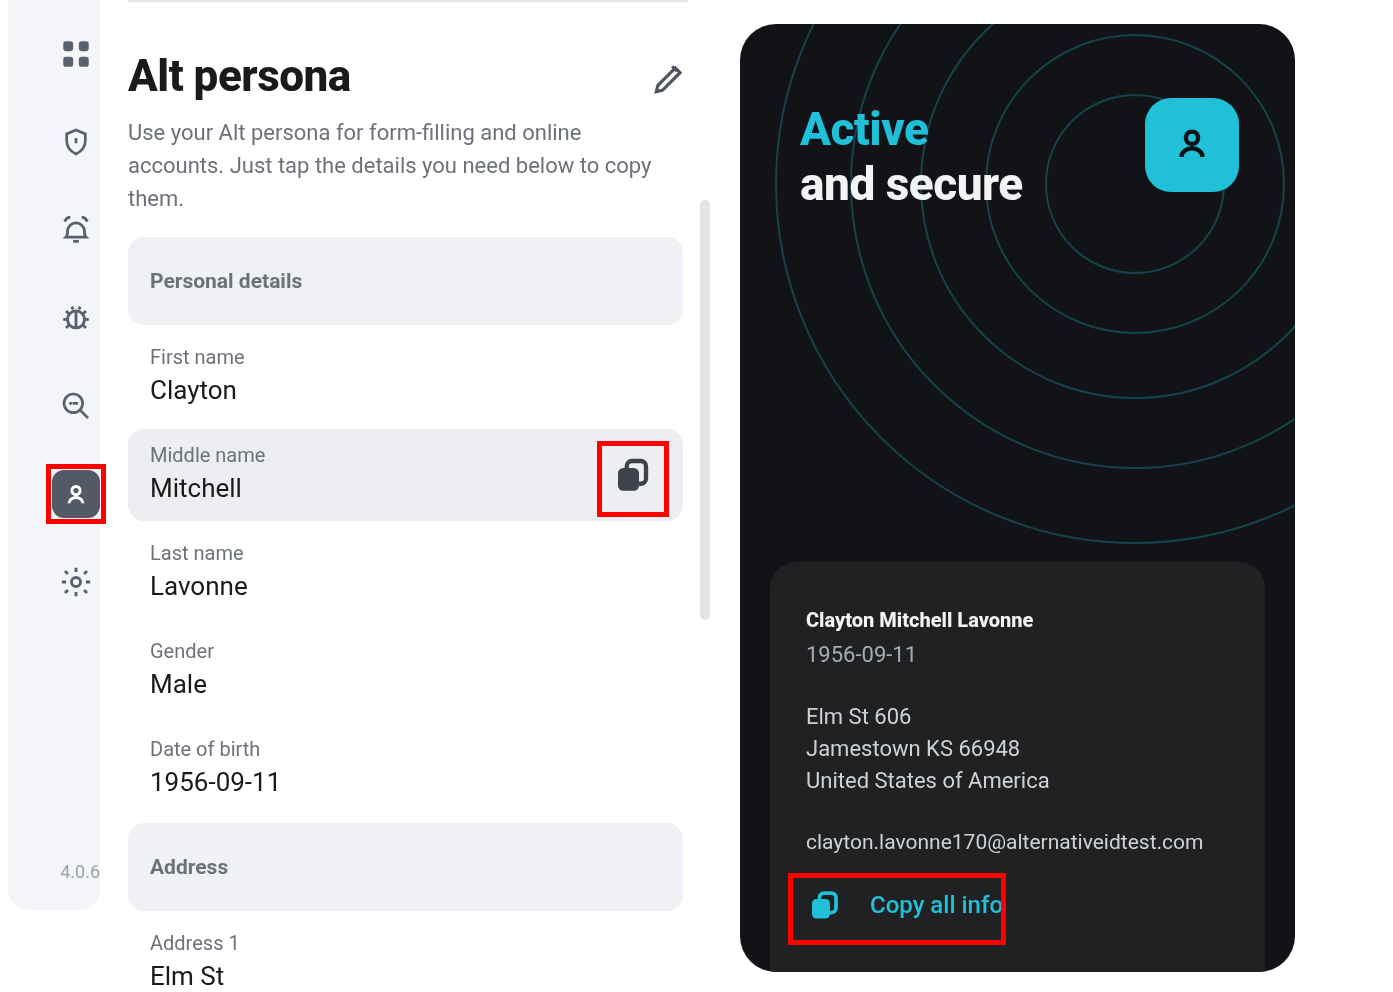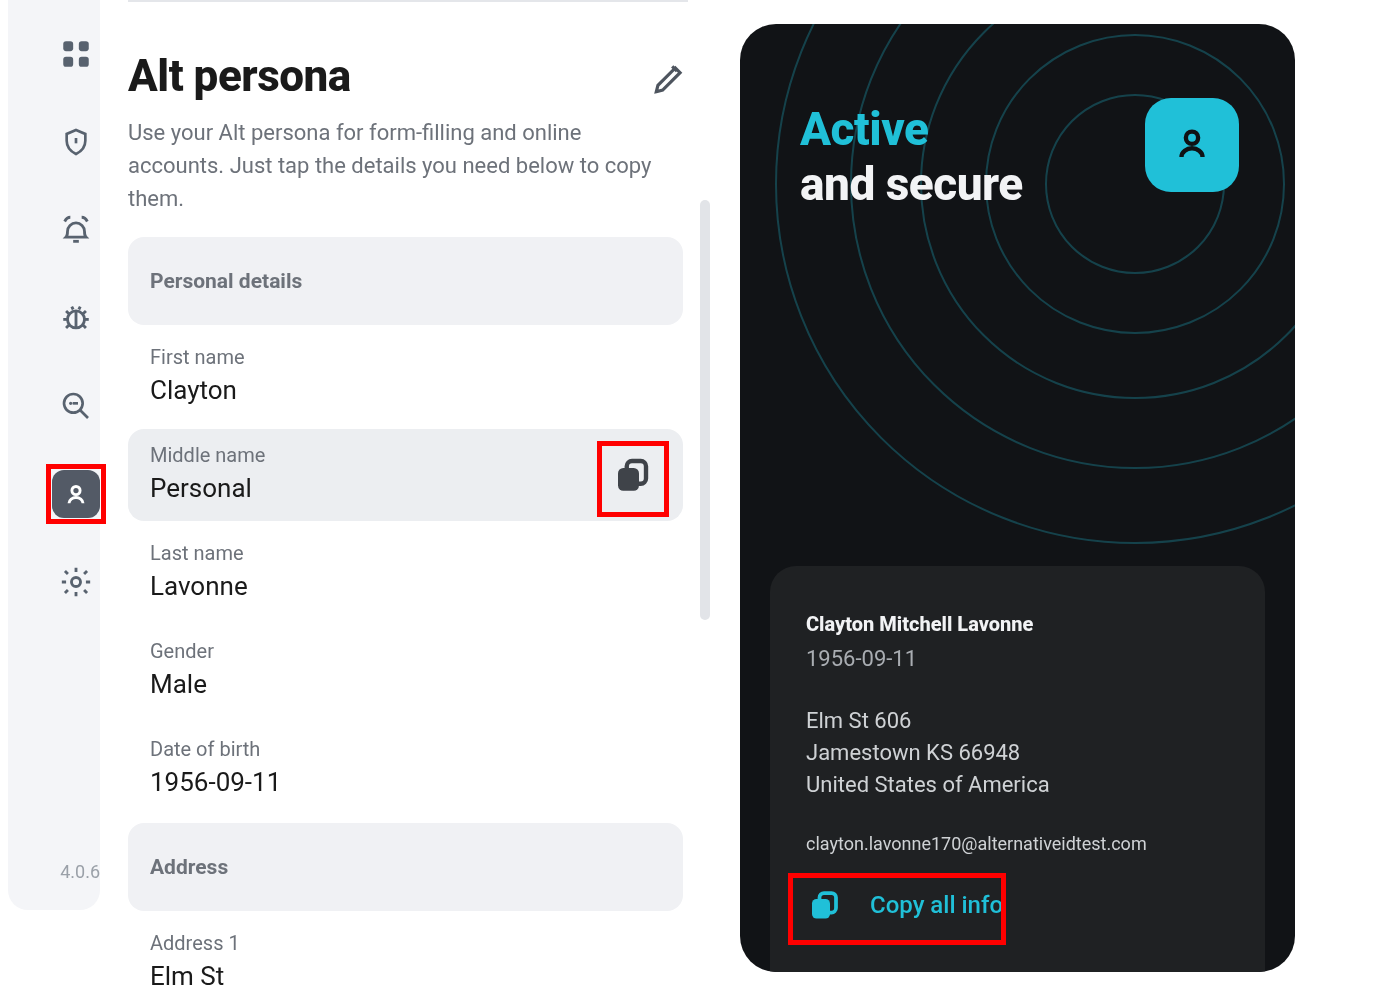--- a/index.html
+++ b/index.html
@@ -231,21 +231,21 @@
     font-size:20px;
     font-weight:800;
     color:#f2f3f5;
     margin:0;
   }
   .inner .dob{
     color:#a9adb2;
     margin-top:4px;
   }
   .inner .block{margin-top:30px;color:#cfd2d5;}
-  .inner .email{margin-top:30px;color:#cfd2d5;font-size:18px;word-break:break-all;}
+  .inner .email{margin-top:30px;color:#cfd2d5;font-size:21px;word-break:break-all;}
   .copy-all{
     display:inline-flex;
     align-items:center;
     gap:28px;
     margin-top:30px;
     color:var(--teal);
     font-size:24px;
     font-weight:500;
     position:relative;
   }
@@ -357,21 +357,21 @@
   <div class="list">
     <div class="section-header">Personal details</div>
 
     <div class="field">
       <div class="field-label">First name</div>
       <div class="field-value">Clayton</div>
     </div>
 
     <div class="field hover">
       <div class="field-label">Middle name</div>
-      <div class="field-value">Personal</div>
+      <div class="field-value">Mitchell</div>
       <span class="copy-icon">
         <span>
           <svg width="42" height="42" viewBox="0 0 24 24">
               <rect x="9" y="4" width="11" height="13" rx="3" fill="none" stroke="currentColor" stroke-width="2.5"></rect>
               <rect x="4" y="8" width="12" height="13" rx="3" fill="currentColor"></rect>
             </svg>
         </span>
       </span>
       <span class="copy-highlight"></span>
     </div>

